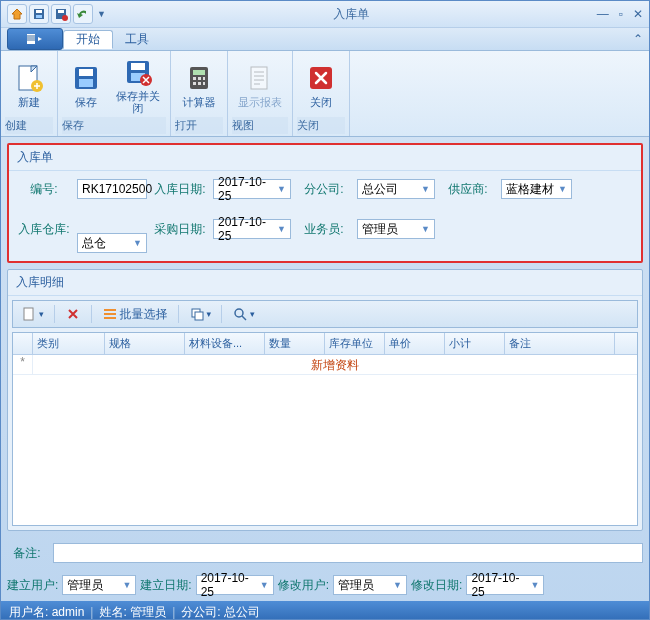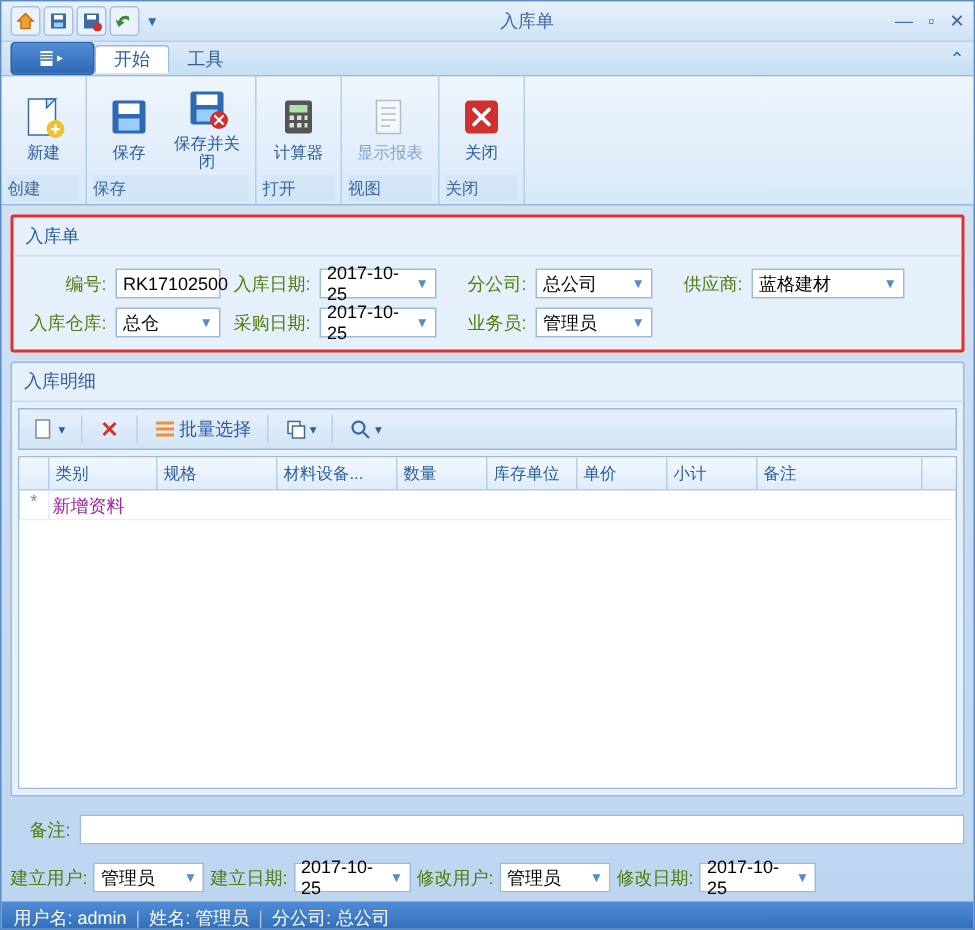--- a/index.html
+++ b/index.html
@@ -25,34 +25,34 @@
 .rbtn.disabled{opacity:0.5;cursor:default}
 .rbtn .ic{width:32px;height:32px;display:flex;align-items:center;justify-content:center}
 .rbtn .lbl{color:#2a5e9e;text-align:center;font-size:11px;line-height:1.1;margin-top:2px}
 .content{padding:6px;height:464px;display:flex;flex-direction:column;gap:6px}
 .panel{background:#e6f0fa;border:1px solid #9abadb;border-radius:2px}
 .panel.red{border:2px solid #e03030}
 .panel .phead{color:#2a5e9e;padding:4px 8px;border-bottom:1px solid #c7ddf3}
 .panel .pbody{padding:8px}
 .formrow{display:flex;align-items:center;gap:6px;margin-bottom:6px}
 .formrow:last-child{margin-bottom:0}
-.flabel{color:#4d7c0f;width:54px;text-align:right}
+.flabel{color:#0f766e;width:54px;text-align:center}
 .finput{height:20px;border:1px solid #9abadb;background:#fff;padding:0 4px;display:flex;align-items:center;justify-content:space-between}
 .finput .dd{color:#5a8ac6;font-size:9px;margin-left:4px}
 .detail{flex:1;display:flex;flex-direction:column}
 .dtoolbar{height:28px;background:linear-gradient(#e6f0fa,#d2e4f5);border:1px solid #9abadb;display:flex;align-items:center;gap:4px;padding:0 4px}
 .dtoolbar .sep{width:1px;height:18px;background:#b6cee9;margin:0 2px}
 .dtoolbar .tbtn{display:flex;align-items:center;gap:2px;padding:2px 4px;cursor:pointer;color:#2a5e9e}
 .dtoolbar .tbtn .ic{width:16px;height:16px;display:flex;align-items:center;justify-content:center}
 .grid{flex:1;margin-top:4px;border:1px solid #9abadb;background:#fff;display:flex;flex-direction:column}
 .ghead{display:flex;background:linear-gradient(#f2f8fe,#dfecf9);border-bottom:1px solid #b6cee9;height:22px}
 .ghead .gh{border-right:1px solid #b6cee9;padding:3px 4px;color:#2a5e9e;font-size:11px;overflow:hidden;white-space:nowrap}
 .gnew{display:flex;height:20px;border-bottom:1px solid #e5eef8}
 .gnew .star{width:20px;text-align:center;color:#888;border-right:1px solid #e5eef8}
-.gnew .newtxt{flex:1;text-align:left;color:#a21caf;padding:2px}
+.gnew .newtxt{flex:1;text-align:center;color:#c2410c;padding:2px}
 .gbody{flex:1;background:#fff}
 .remarkrow{display:flex;align-items:center;gap:6px;margin-top:6px}
 .remarkrow .finput{flex:1}
 .footrow{display:flex;align-items:center;gap:4px;margin-top:6px}
 .footrow .flabel{width:auto}
 .statusbar{height:22px;background:linear-gradient(#4f8dd6,#2e69b3);color:#fff;display:flex;align-items:center;padding:0 8px;gap:6px}
 .statusbar .ssep{color:#a7c3e3}
 svg{display:block}
 </style>
 </head>
@@ -214,28 +214,28 @@
           <div class="finput" style="width: 78px;">
             <span>2017-10-25</span>
             <span class="dd">▼</span>
           </div>
           <span class="flabel">分公司:</span>
           <div class="finput" style="width: 78px;">
             <span>总公司</span>
             <span class="dd">▼</span>
           </div>
           <span class="flabel">供应商:</span>
-          <div class="finput" style="width: 102px;">
+          <div class="finput" style="width: 71px;">
             <span>蓝格建材</span>
             <span class="dd">▼</span>
           </div>
         </div>
         <div class="formrow">
           <span class="flabel">入库仓库:</span>
-          <div class="finput" style="width: 70px;">
+          <div class="finput" style="width: 70px; margin-top: 28px;">
             <span>总仓</span>
             <span class="dd">▼</span>
           </div>
           <span class="flabel">采购日期:</span>
           <div class="finput" style="width: 78px;">
             <span>2017-10-25</span>
             <span class="dd">▼</span>
           </div>
           <span class="flabel">业务员:</span>
           <div class="finput" style="width: 78px;">

